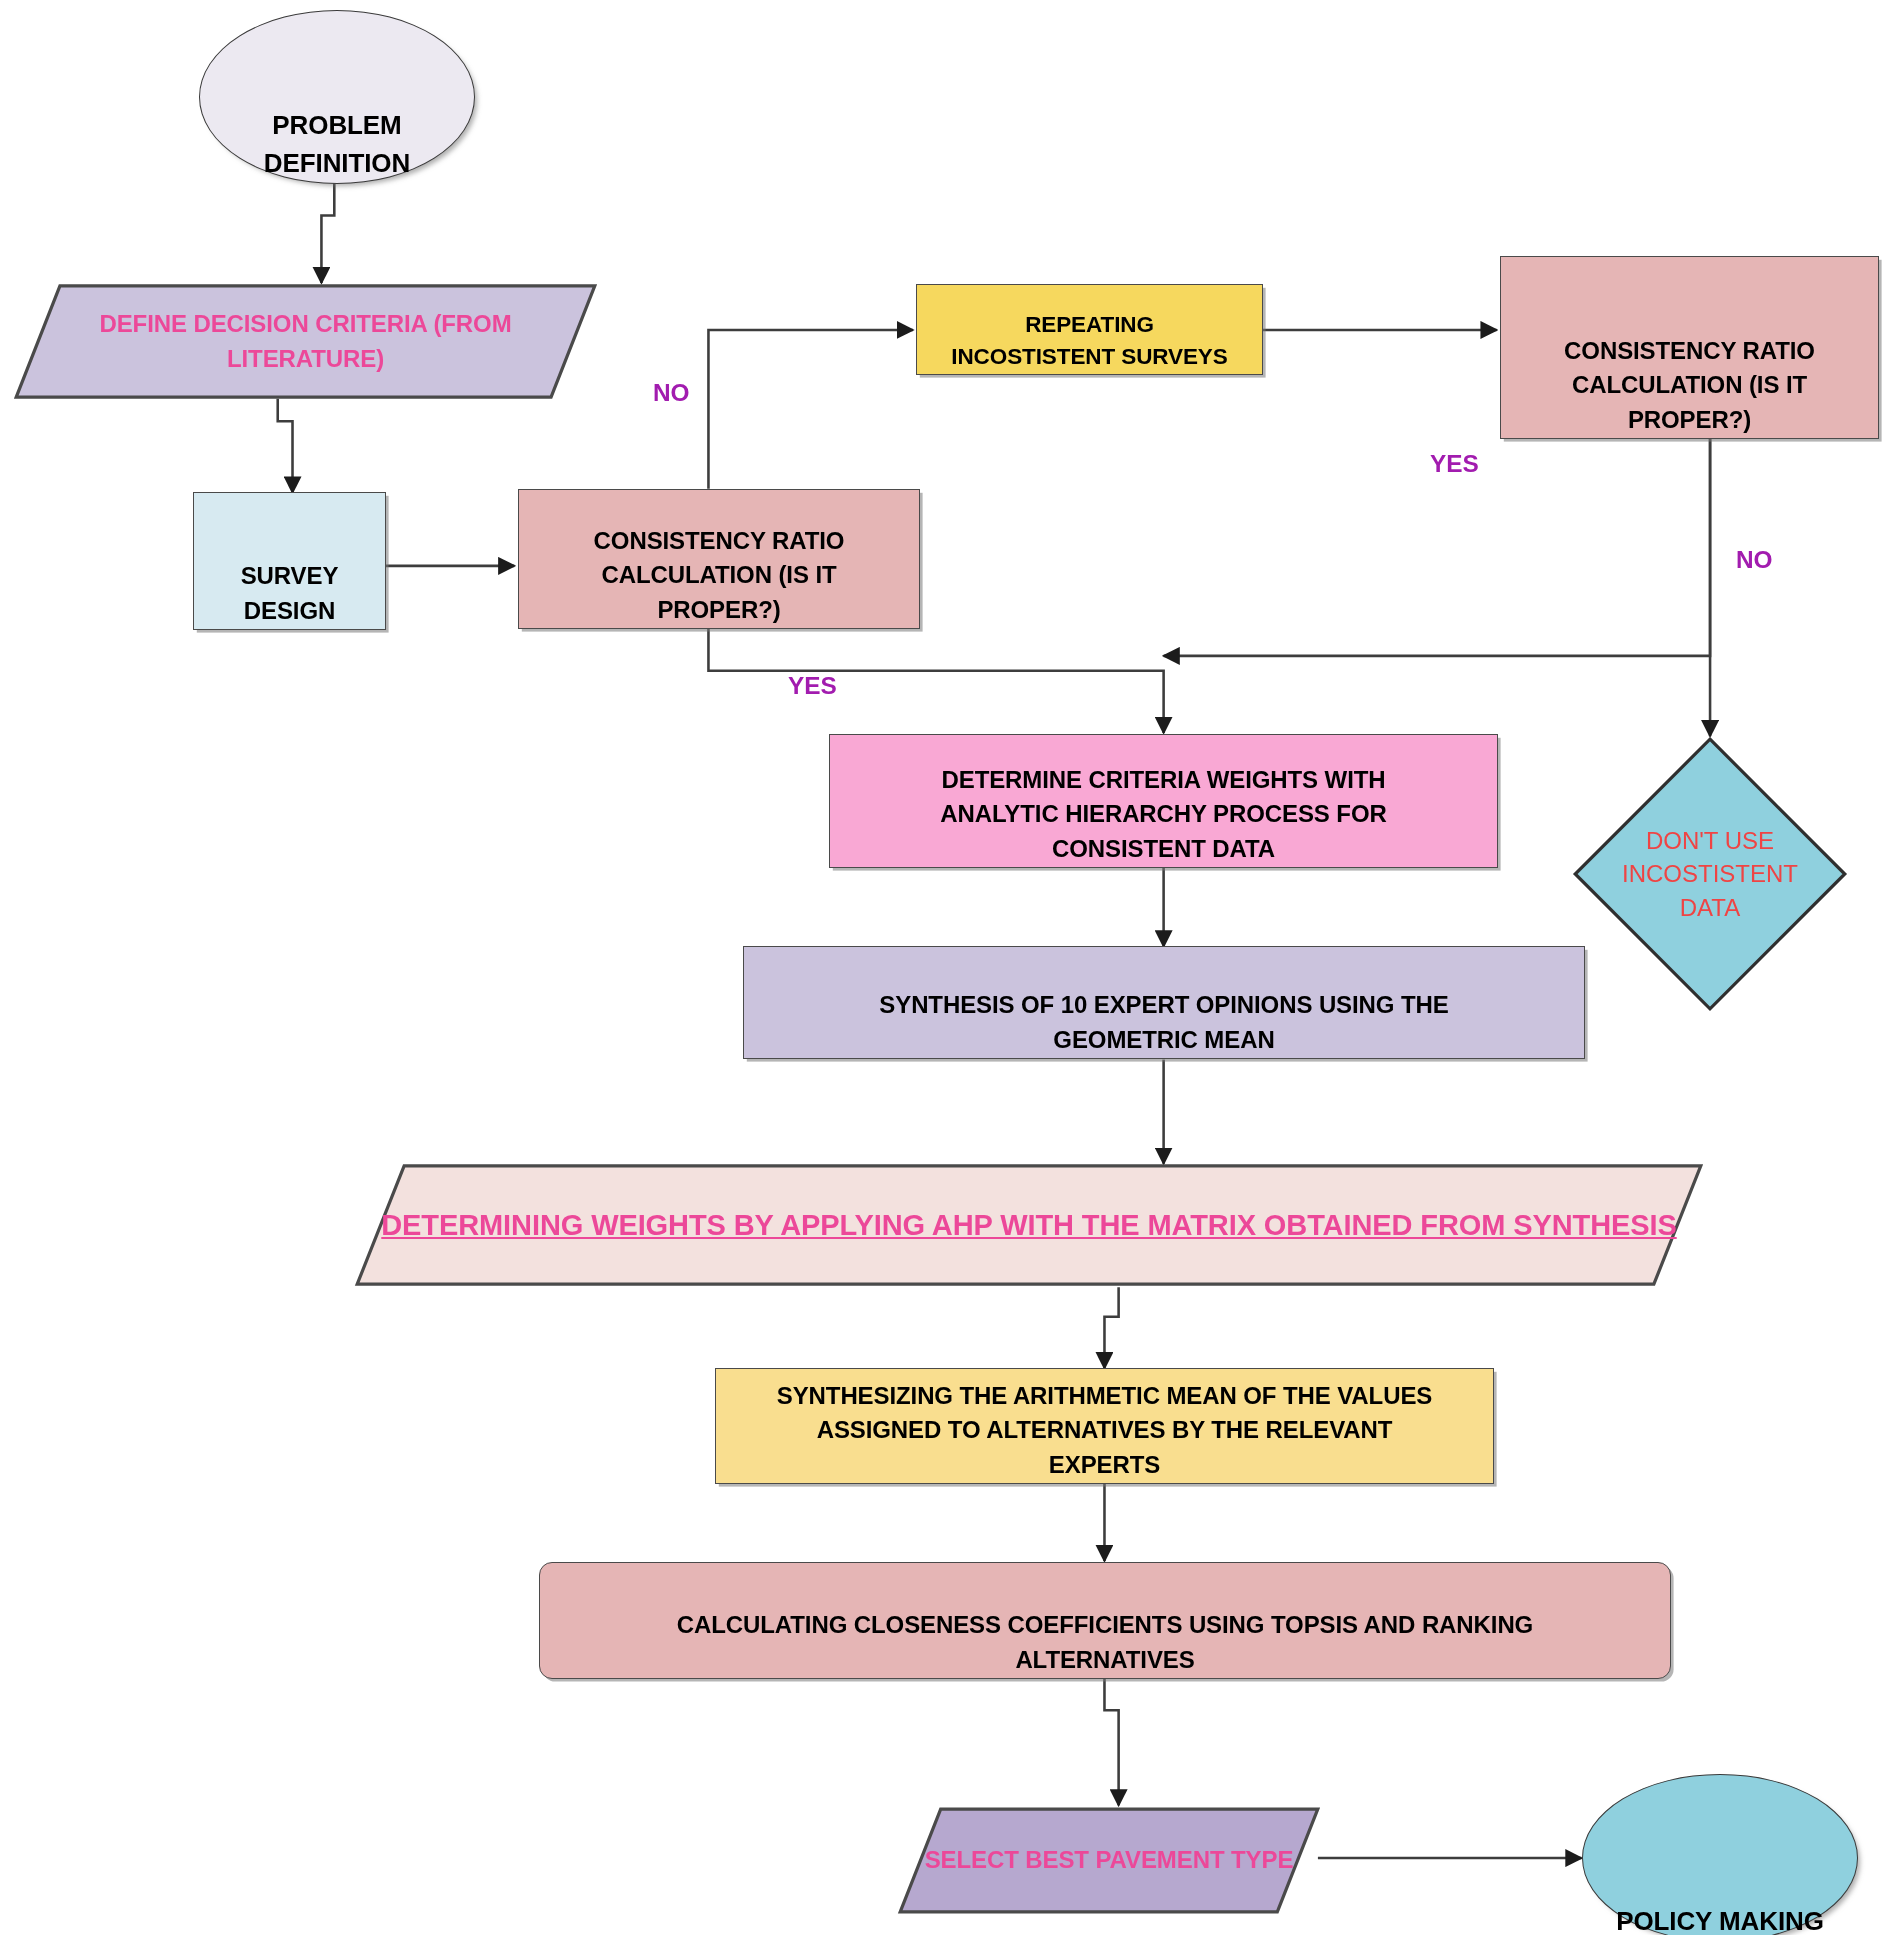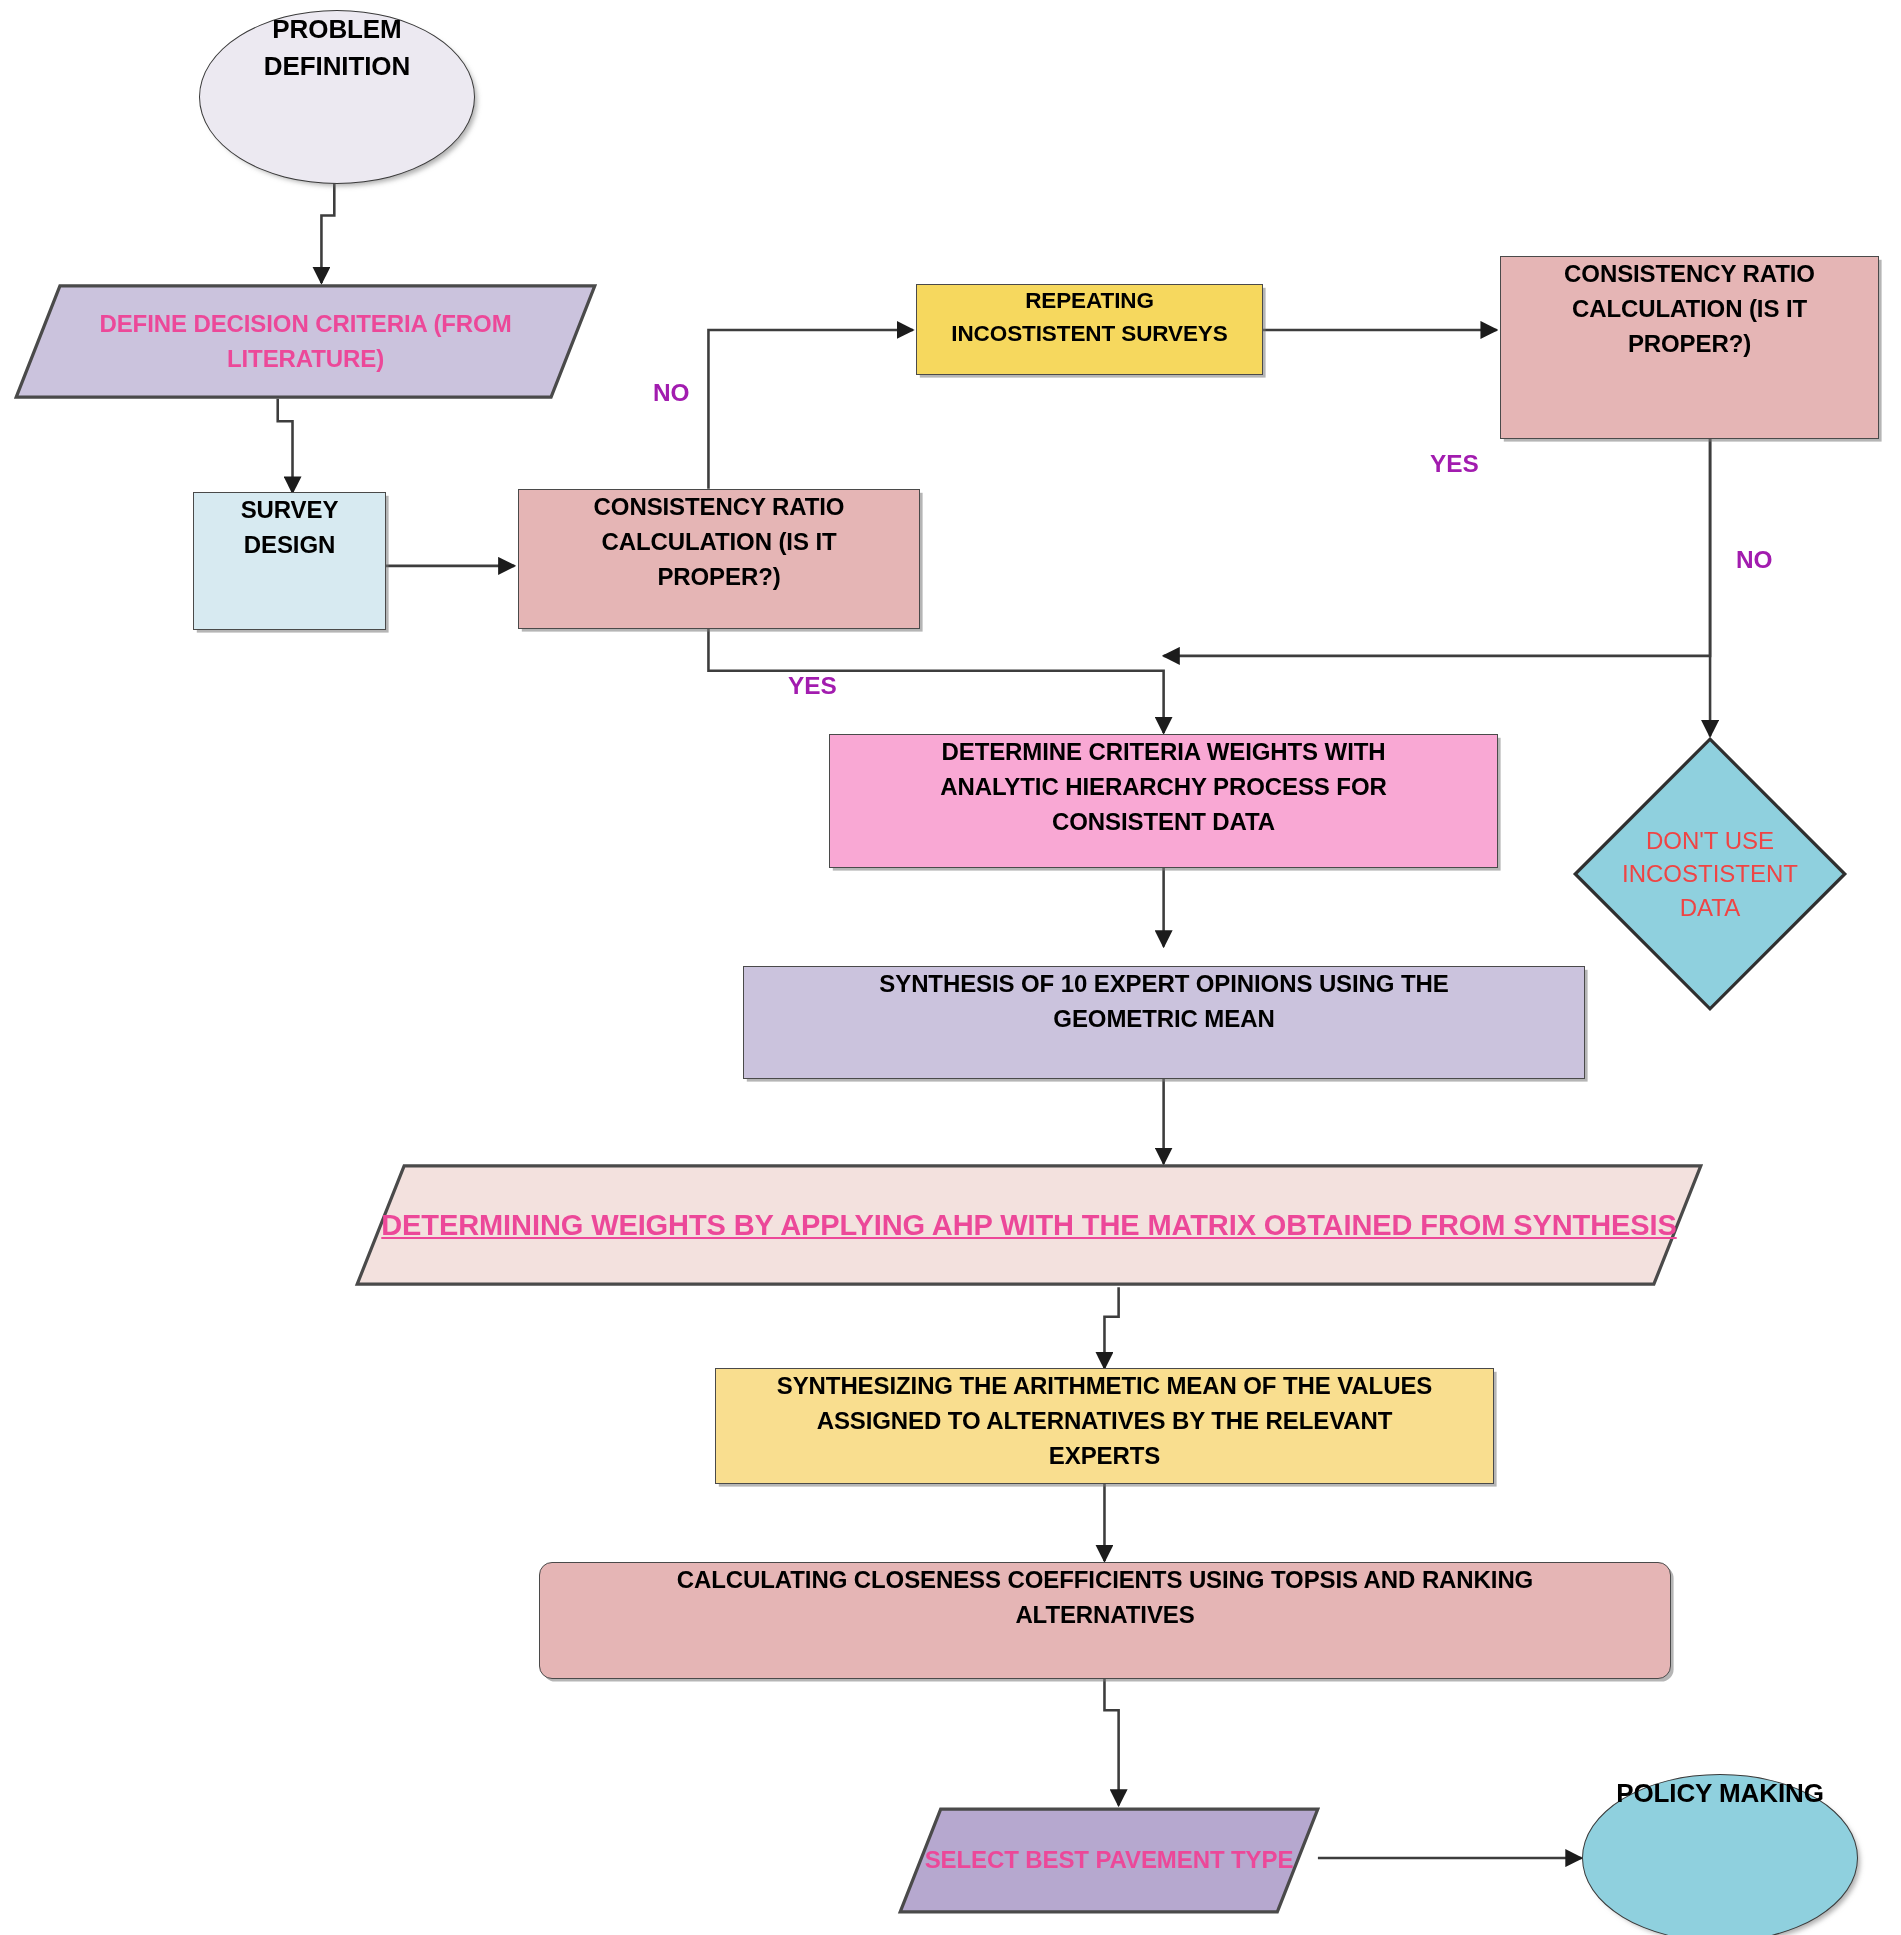--- a/index.html
+++ b/index.html
@@ -12,21 +12,21 @@
     width: 1901px;
     height: 1936px;
     background: #ffffff;
     font-family: "Liberation Sans", sans-serif;
     overflow: hidden;
   }
   .node {
     position: absolute;
     box-sizing: border-box;
     display: flex;
-    align-items: flex-start;
+    align-items: flex-end;
     justify-content: center;
     text-align: center;
     color: #000000;
     font-weight: bold;
     line-height: 1.45;
     letter-spacing: -0.1px;
     z-index: 3;
   }
   .node .txt { display: block; padding: 0 6.4px; }
 
@@ -175,21 +175,21 @@
 
   <div class="diamond-wrap" style="left:1572px; top:736px; width:276px; height:276px;">
     <svg class="diamond-svg" width="276" height="276" viewBox="0 0 430 430" xmlns="http://www.w3.org/2000/svg">
       <polygon points="215,5 425,215 215,425 5,215" fill="#8fd0de" stroke="#2f2f2f" stroke-width="5"></polygon>
     </svg>
     <div class="diamond-label" style="font-size:24px; white-space:pre-line;">DON'T USE
 INCOSTISTENT
 DATA</div>
   </div>
 
-  <div class="node rect" style="left:743px; top:966px; width:842px; height:113px; background:#cbc3dd; font-size:24px;">
+  <div class="node rect" style="left:743px; top:946px; width:842px; height:113px; background:#cbc3dd; font-size:24px;">
     <span class="txt" style="white-space:pre-line;">SYNTHESIS OF 10 EXPERT OPINIONS USING THE
 GEOMETRIC MEAN</span>
   </div>
 
   <div class="para-wrap" style="left:354px; top:1162px; width:1350px; height:126px;">
     <svg class="para-svg" width="1350" height="126" viewBox="0 0 2100 196" xmlns="http://www.w3.org/2000/svg">
       <polygon points="5,190 78,6 2095,6 2022,190" fill="#f3e1de" stroke="#4a4a4a" stroke-width="5"></polygon>
     </svg>
     <div class="para-label" style="font-size:29px;text-decoration:underline;">DETERMINING WEIGHTS BY APPLYING AHP WITH THE MATRIX OBTAINED FROM SYNTHESIS</div>
   </div>

